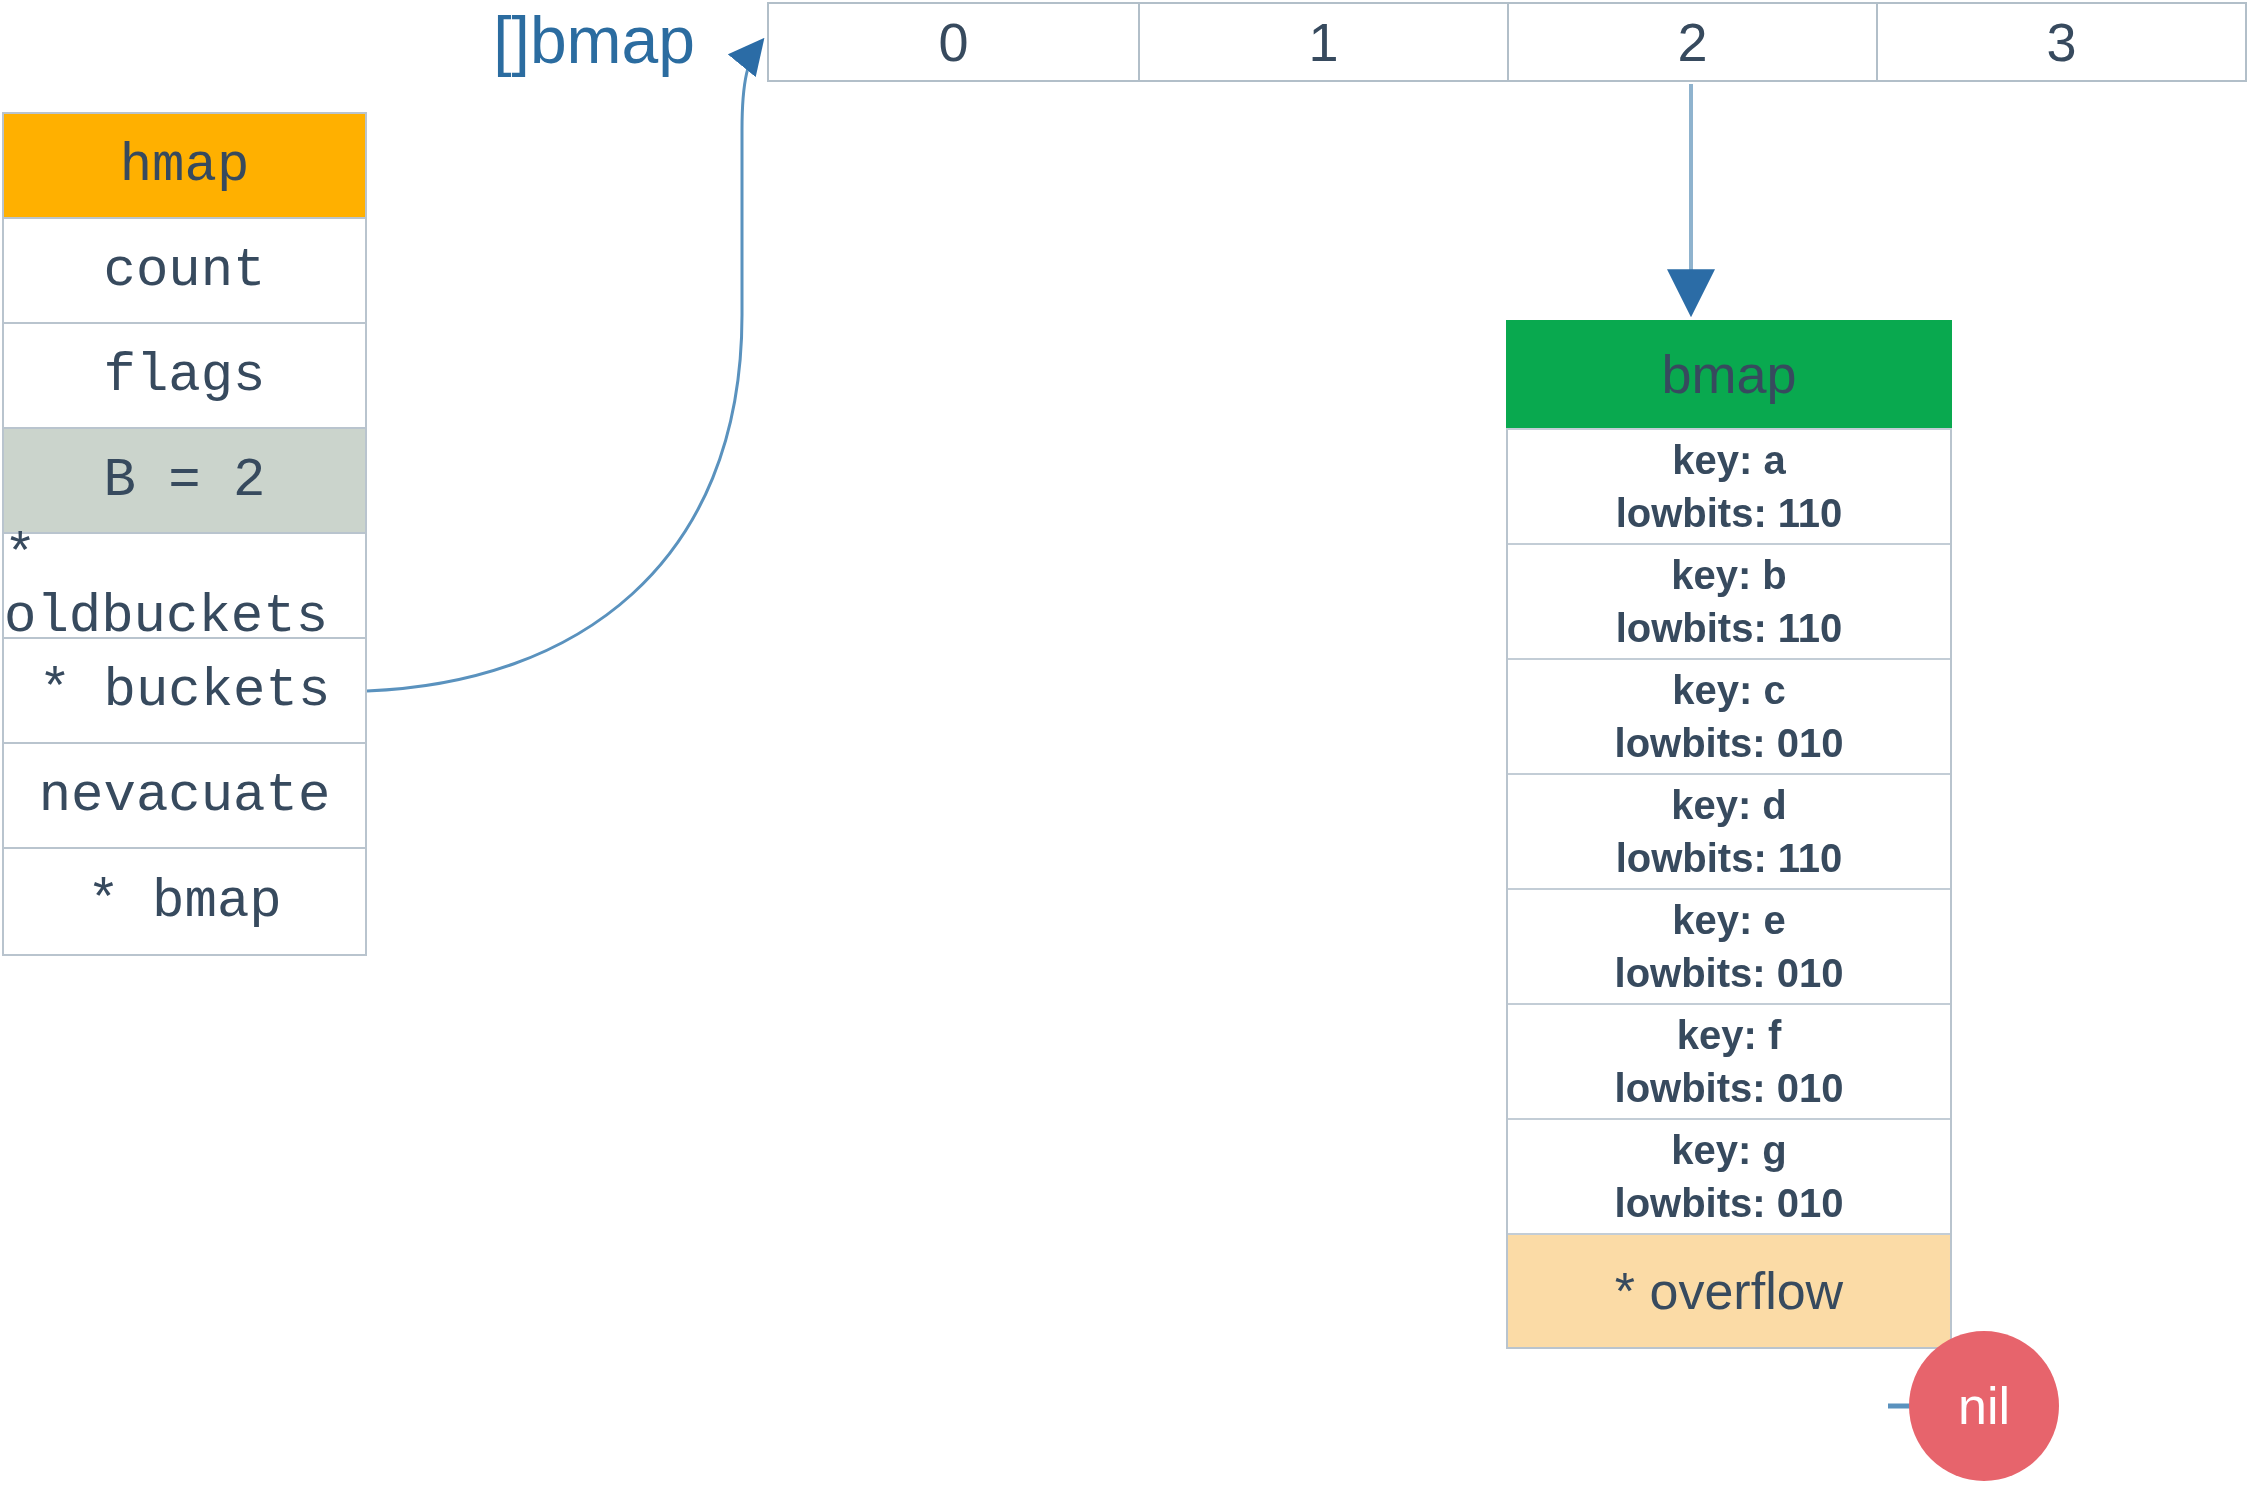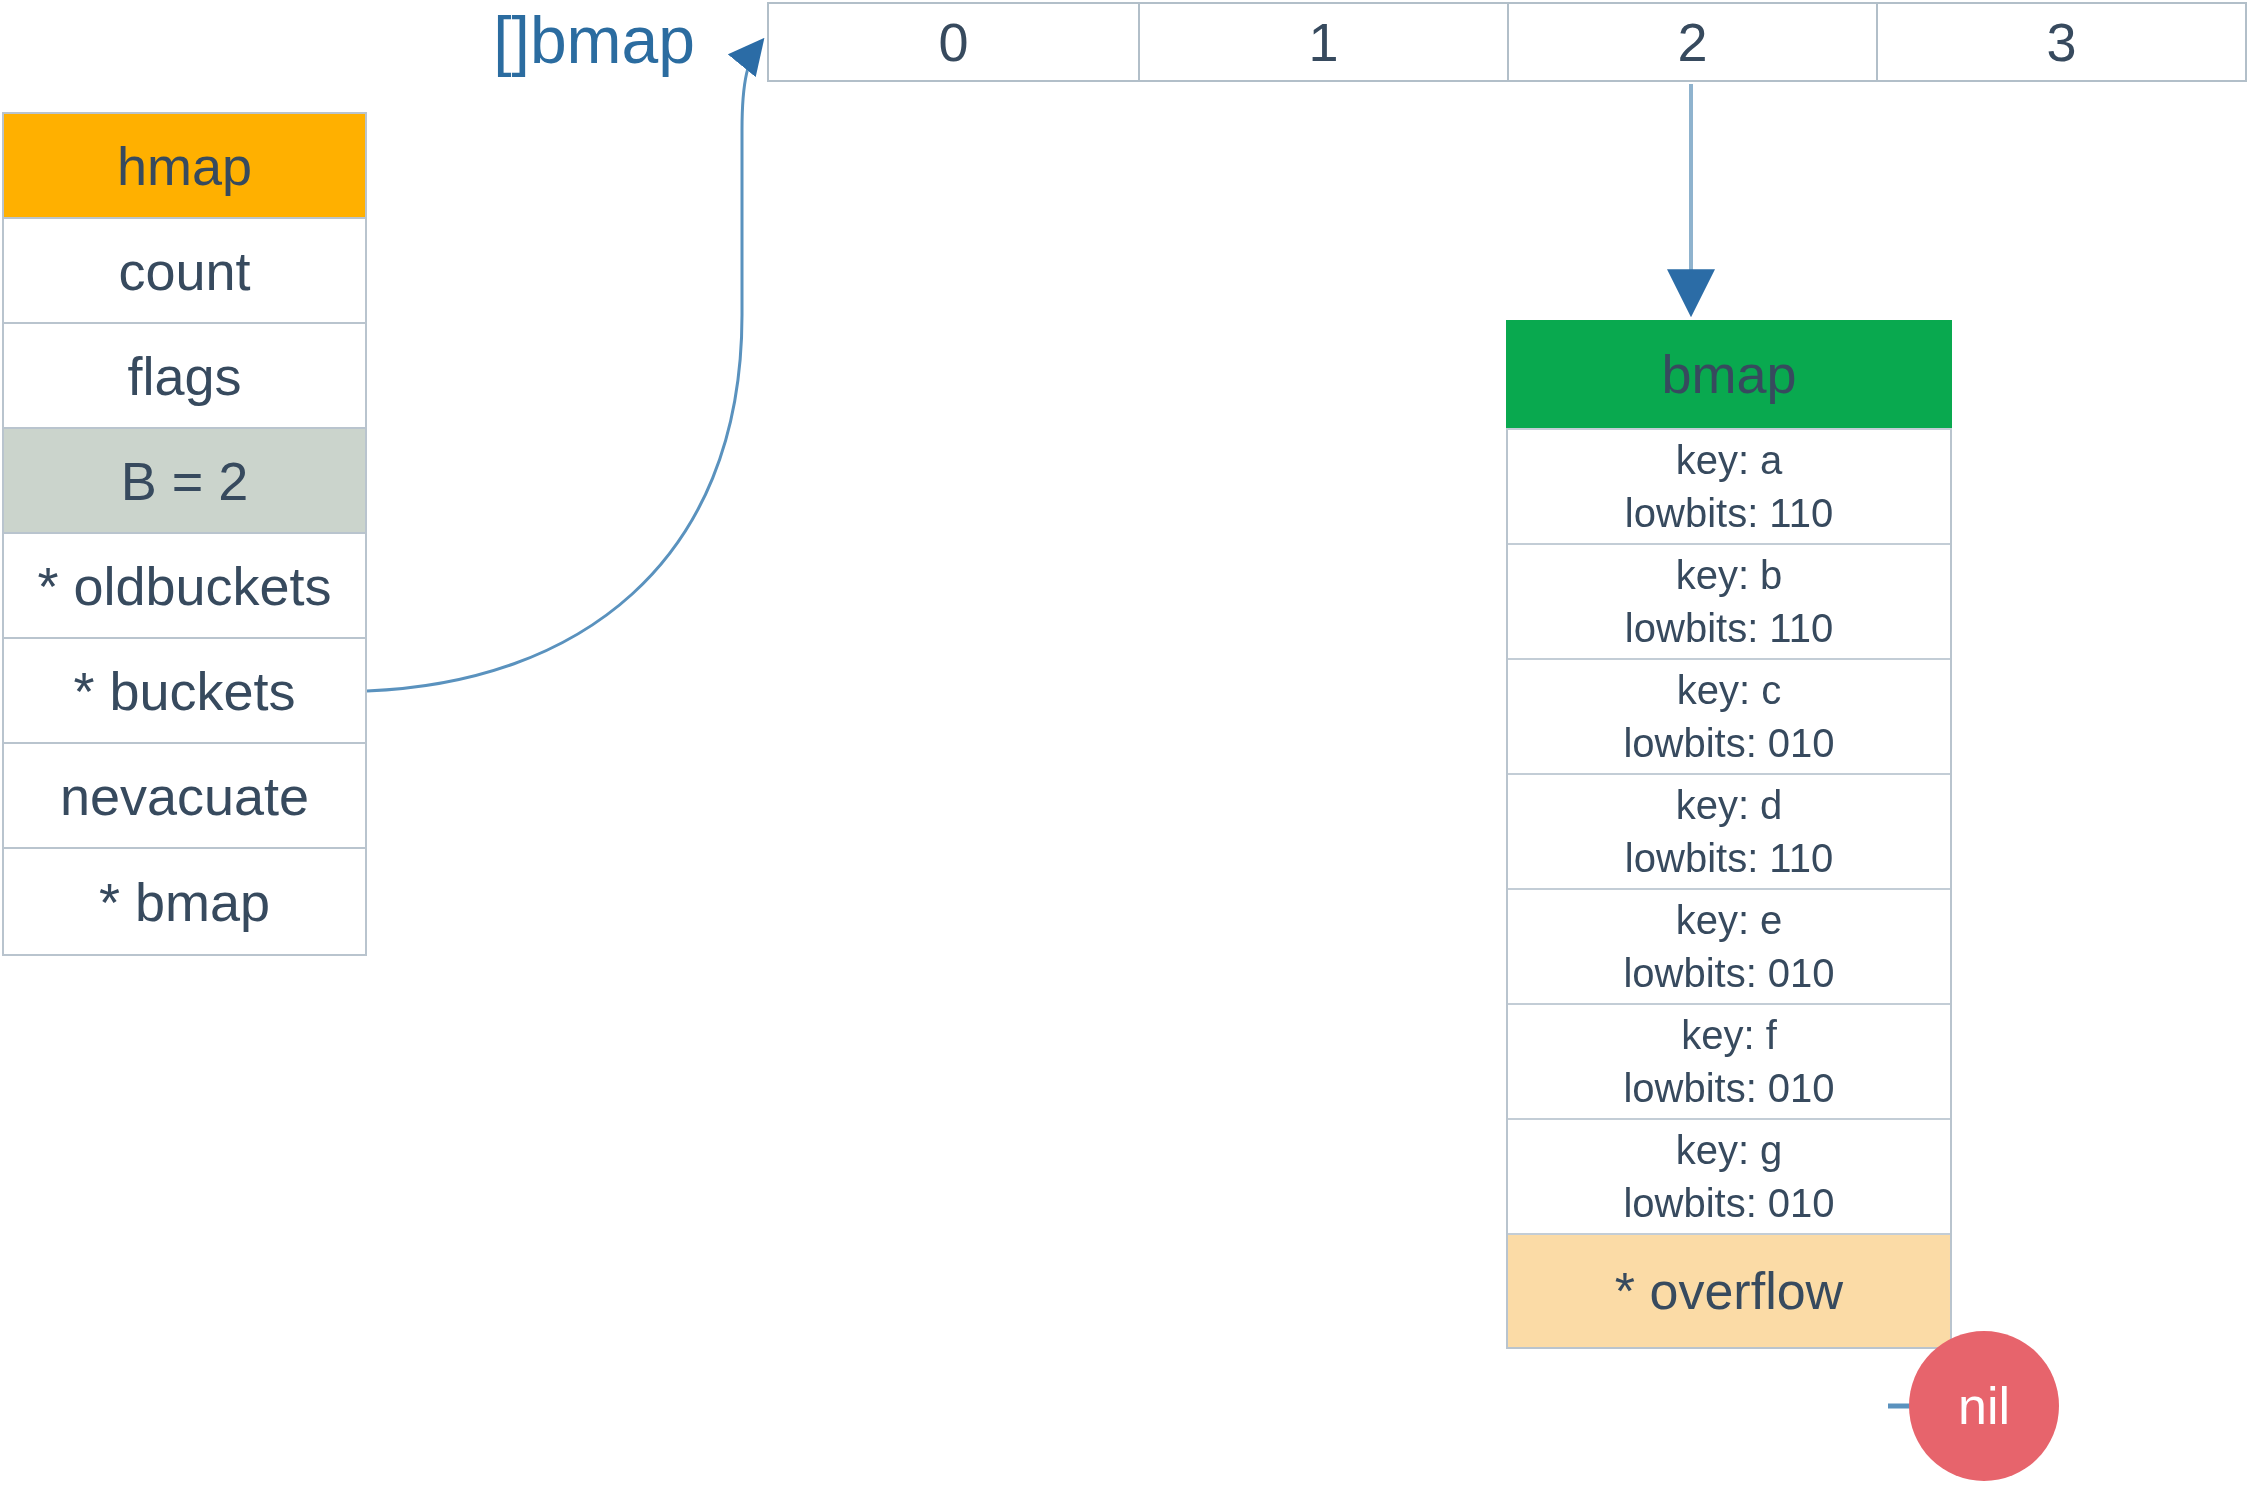--- a/index.html
+++ b/index.html
@@ -43,20 +43,21 @@
   }
   .array-cell + .array-cell { border-left: 2px solid #b2bfc9; }
 
   
   .hmap-table {
     position: absolute; left: 2px; top: 112px;
     width: 365px;
     box-sizing: border-box;
     border: 2px solid #b9c4ce;
     background: #ffffff;
+    font-family: Liberation Mono, monospace;
   }
   .hrow {
     height: 105px;
     box-sizing: border-box;
     border-bottom: 2px solid #b9c4ce;
     display: flex; align-items: center; justify-content: center;
     font-size: 54px;
   }
   .hrow:last-child { border-bottom: none; }
 
@@ -76,21 +77,21 @@
     align-items: center; justify-content: center;
     text-align: center;
   }
   .brow:last-child { border-bottom: none; }
   .bmap-header {
     height: 110px;
     margin: 0 -2px;           
     font-size: 54px;
   }
   .slot { height: 115px; font-size: 40px; }
-  .slot span { line-height: 1.32; }
+  .slot span { line-height: 1.32; font-weight: bold; }
   .overflow-row { height: 112px; font-size: 52px; }
 
   
   .nil-circle {
     position: absolute; left: 1909px; top: 1331px;
     width: 150px; height: 150px;
     border-radius: 50%;
     display: flex; align-items: center; justify-content: center;
     color: #ffffff;
     font-size: 52px;

